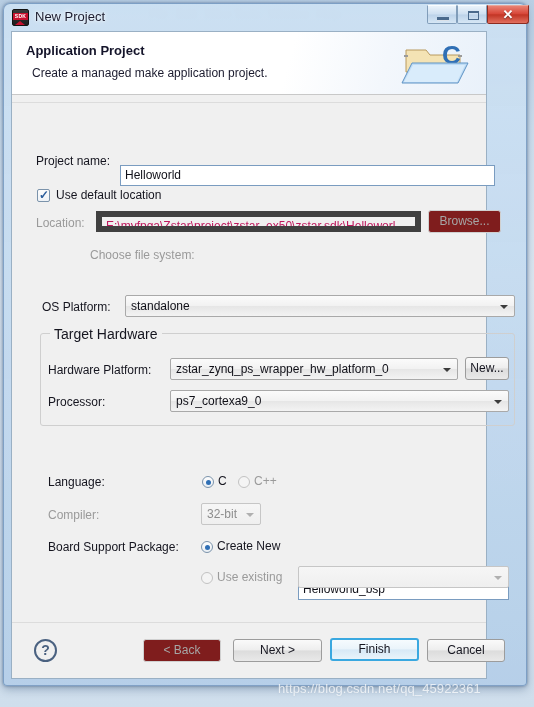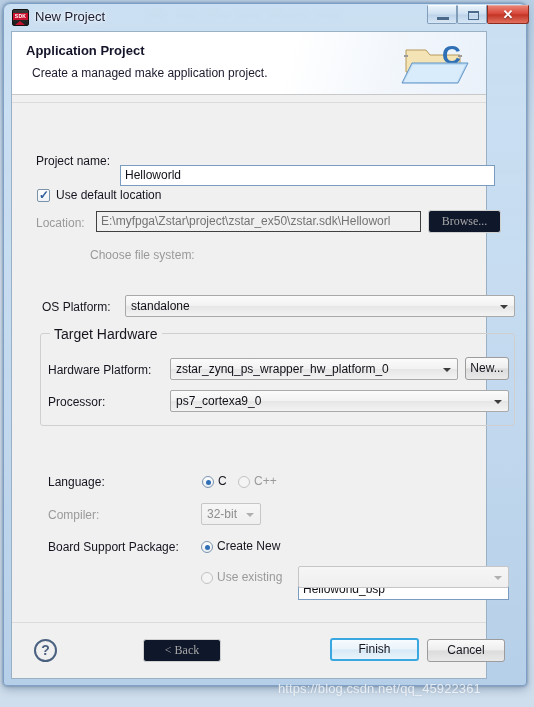--- a/index.html
+++ b/index.html
@@ -231,22 +231,22 @@
     font-size: 12px;
     color: #101018;
     padding: 0 4px;
     line-height: 19px;
     height: 21px;
     white-space: nowrap;
     overflow: hidden;
   }
   .txtfield.disabled {
     background: #f0f0f0;
-    border: 1px solid #404040;
-    color: #737373;
+    border: 6px solid #404040;
+    color: #be185d;
   }
 
   
   .combo {
     position: absolute;
     box-sizing: border-box;
     height: 22px;
     background: linear-gradient(180deg, #fbfbfb 0%, #f2f2f2 48%, #e6e6e6 52%, #f3f3f3 100%);
     border: 1px solid #a9a9a9;
     border-radius: 2px;
@@ -281,23 +281,22 @@
     border-radius: 3px;
     background: linear-gradient(180deg, #fafafa 0%, #eeeeee 47%, #dcdcdc 52%, #e9e9e9 100%);
     font-size: 12px;
     color: #15151f;
     text-align: center;
     line-height: 21px;
     cursor: default;
   }
   .pbtn.disabled {
     color: #a6a6a6;
-    background: #0f172a;
+    background: #7f1d1d;
     border-color: #d0d0d0;
-    font-family: Liberation Serif, serif;
   }
 
   
   .group {
     position: absolute;
     box-sizing: border-box;
     border: 1px solid #cfcfcf;
     border-radius: 3px;
   }
   .group-title {
@@ -502,20 +501,21 @@
       <div class="lbl dim" style="left:205px; top:466px;">Use existing</div>
       <div class="combo disabled" style="left:286px; top:462px; width:211px;">
         <span></span>
         <span class="arrow"></span>
       </div>
     </div>
 
     <div id="footer">
       <div id="help-icon">?</div>
       <div class="pbtn disabled" style="left:131px; top:16px; width:78px;">&lt; Back</div>
+      <div class="pbtn" style="left:221px; top:16px; width:89px;">Next &gt;</div>
       <div class="pbtn" style="left:415px; top:16px; width:78px;">Cancel</div>
       <div class="pbtn" id="btn-finish" style="left:318px; top:15px; width:89px; line-height:19px;">Finish</div>
     </div>
 
   </div>
 </div>
 
 <div id="watermark">https://blog.csdn.net/qq_45922361</div>
 
 </body></html>

